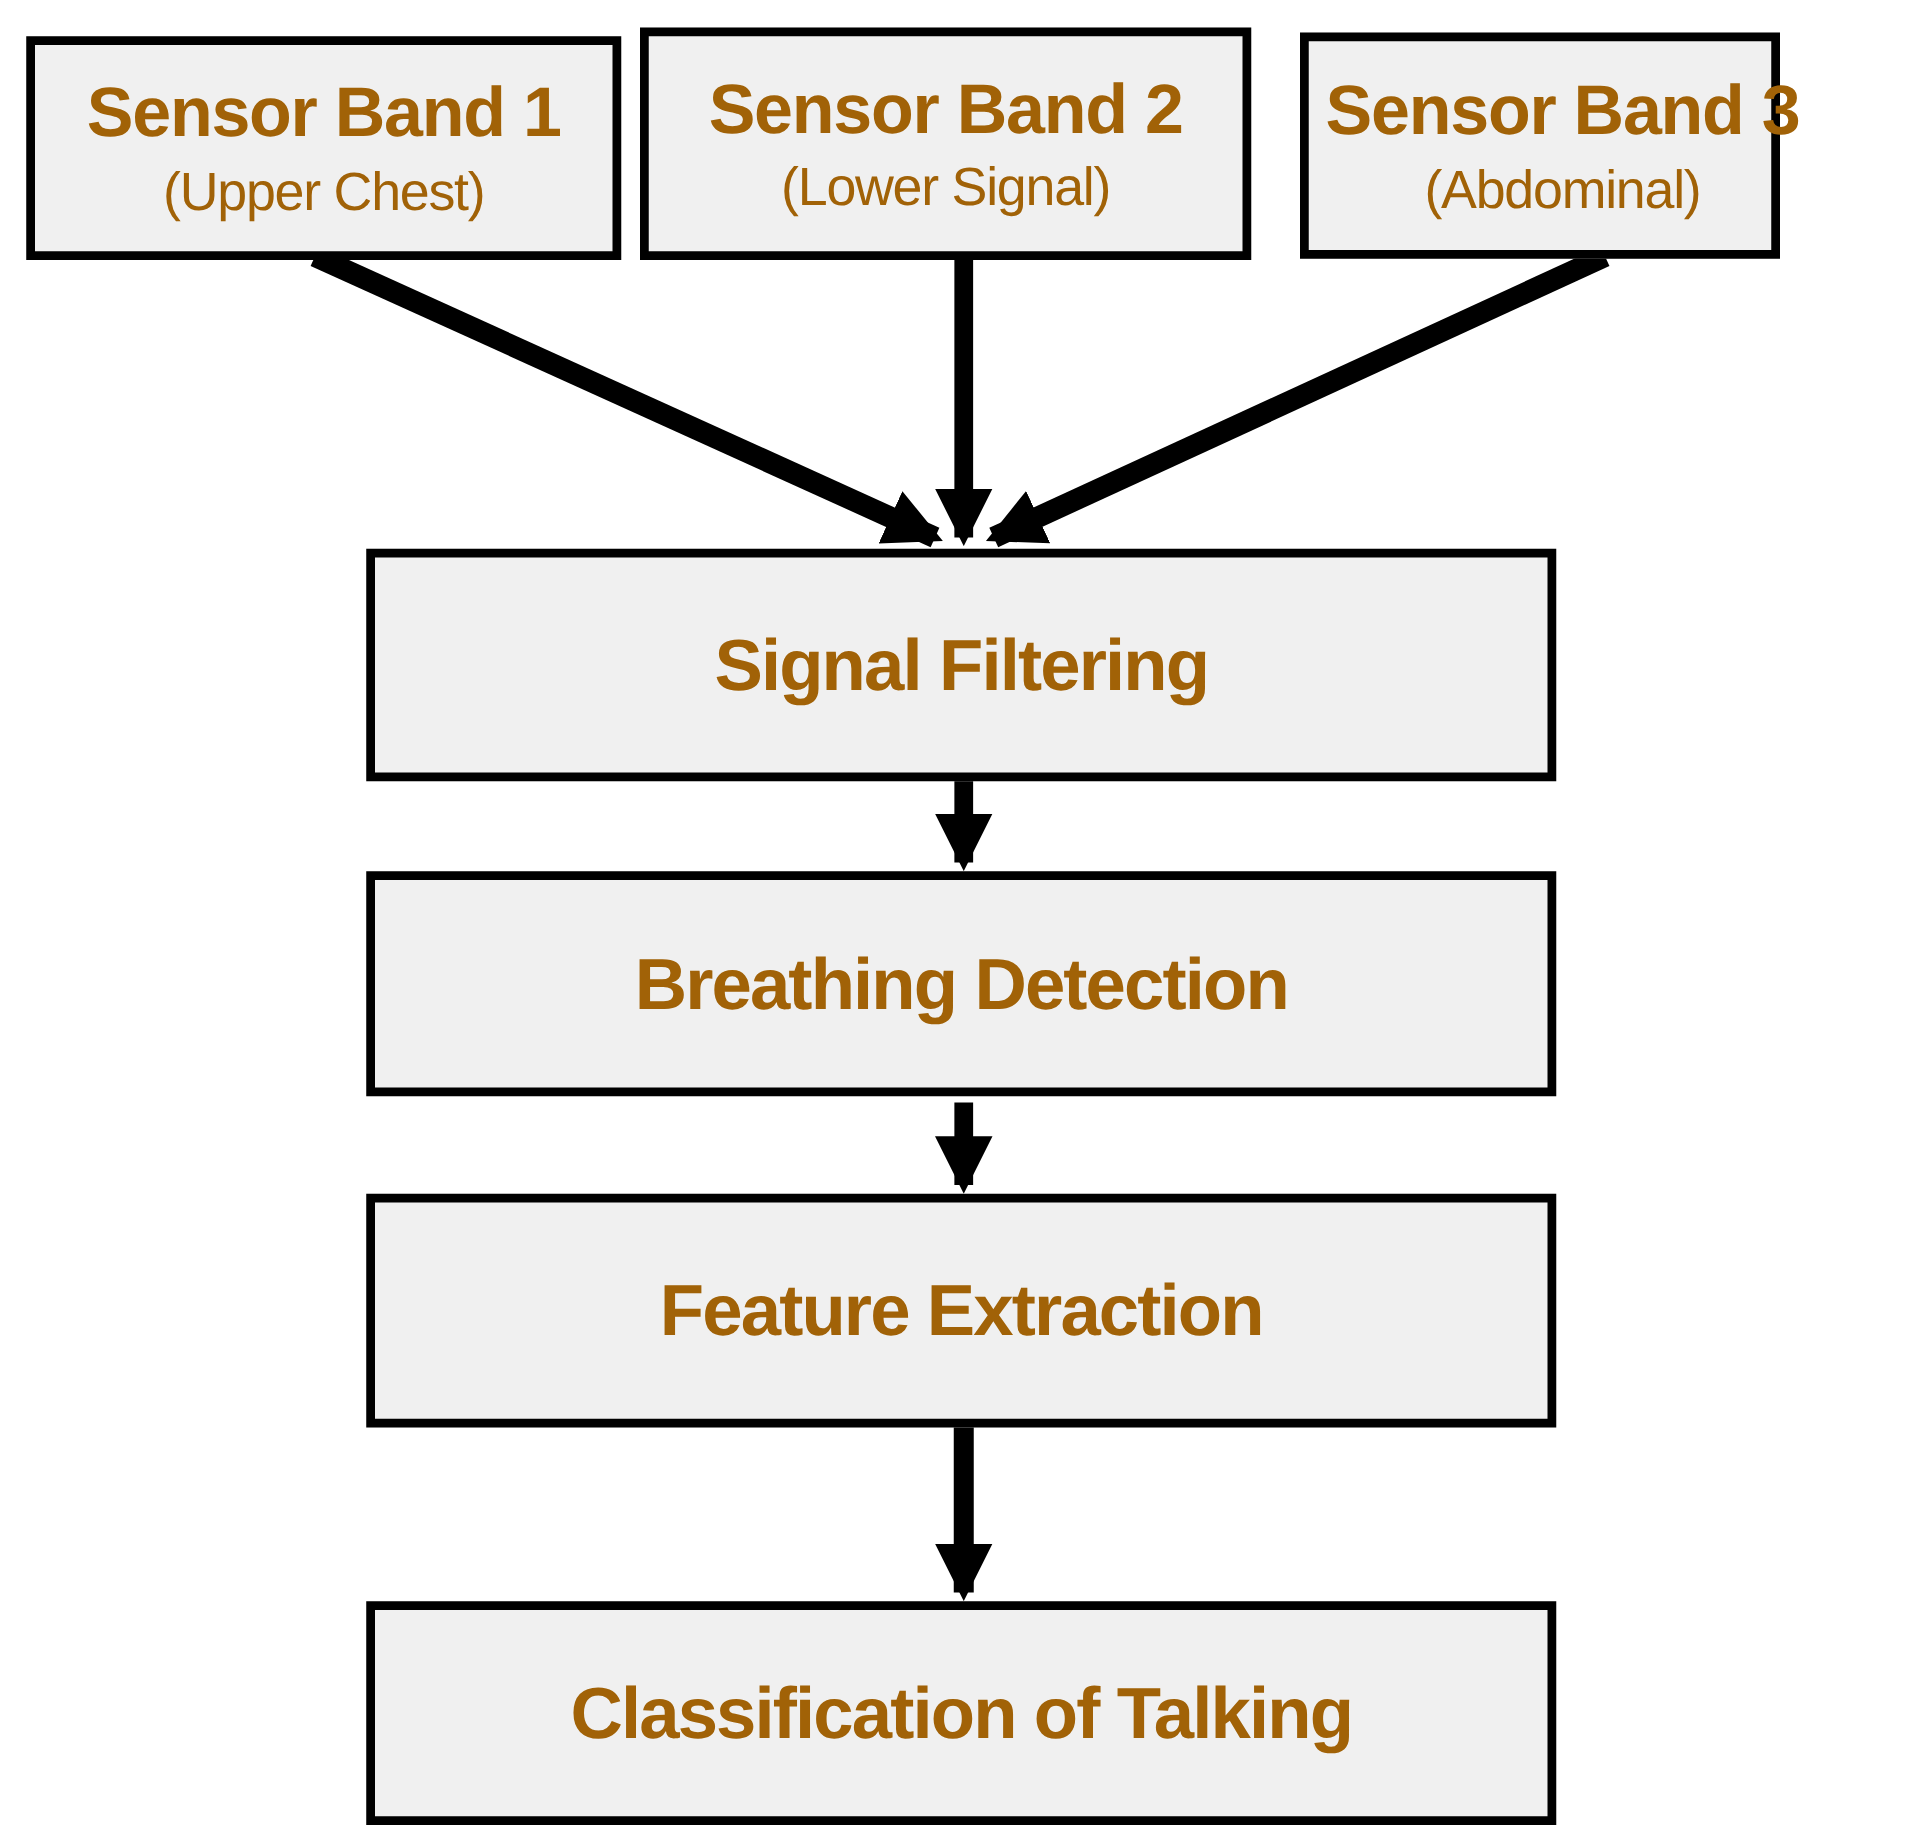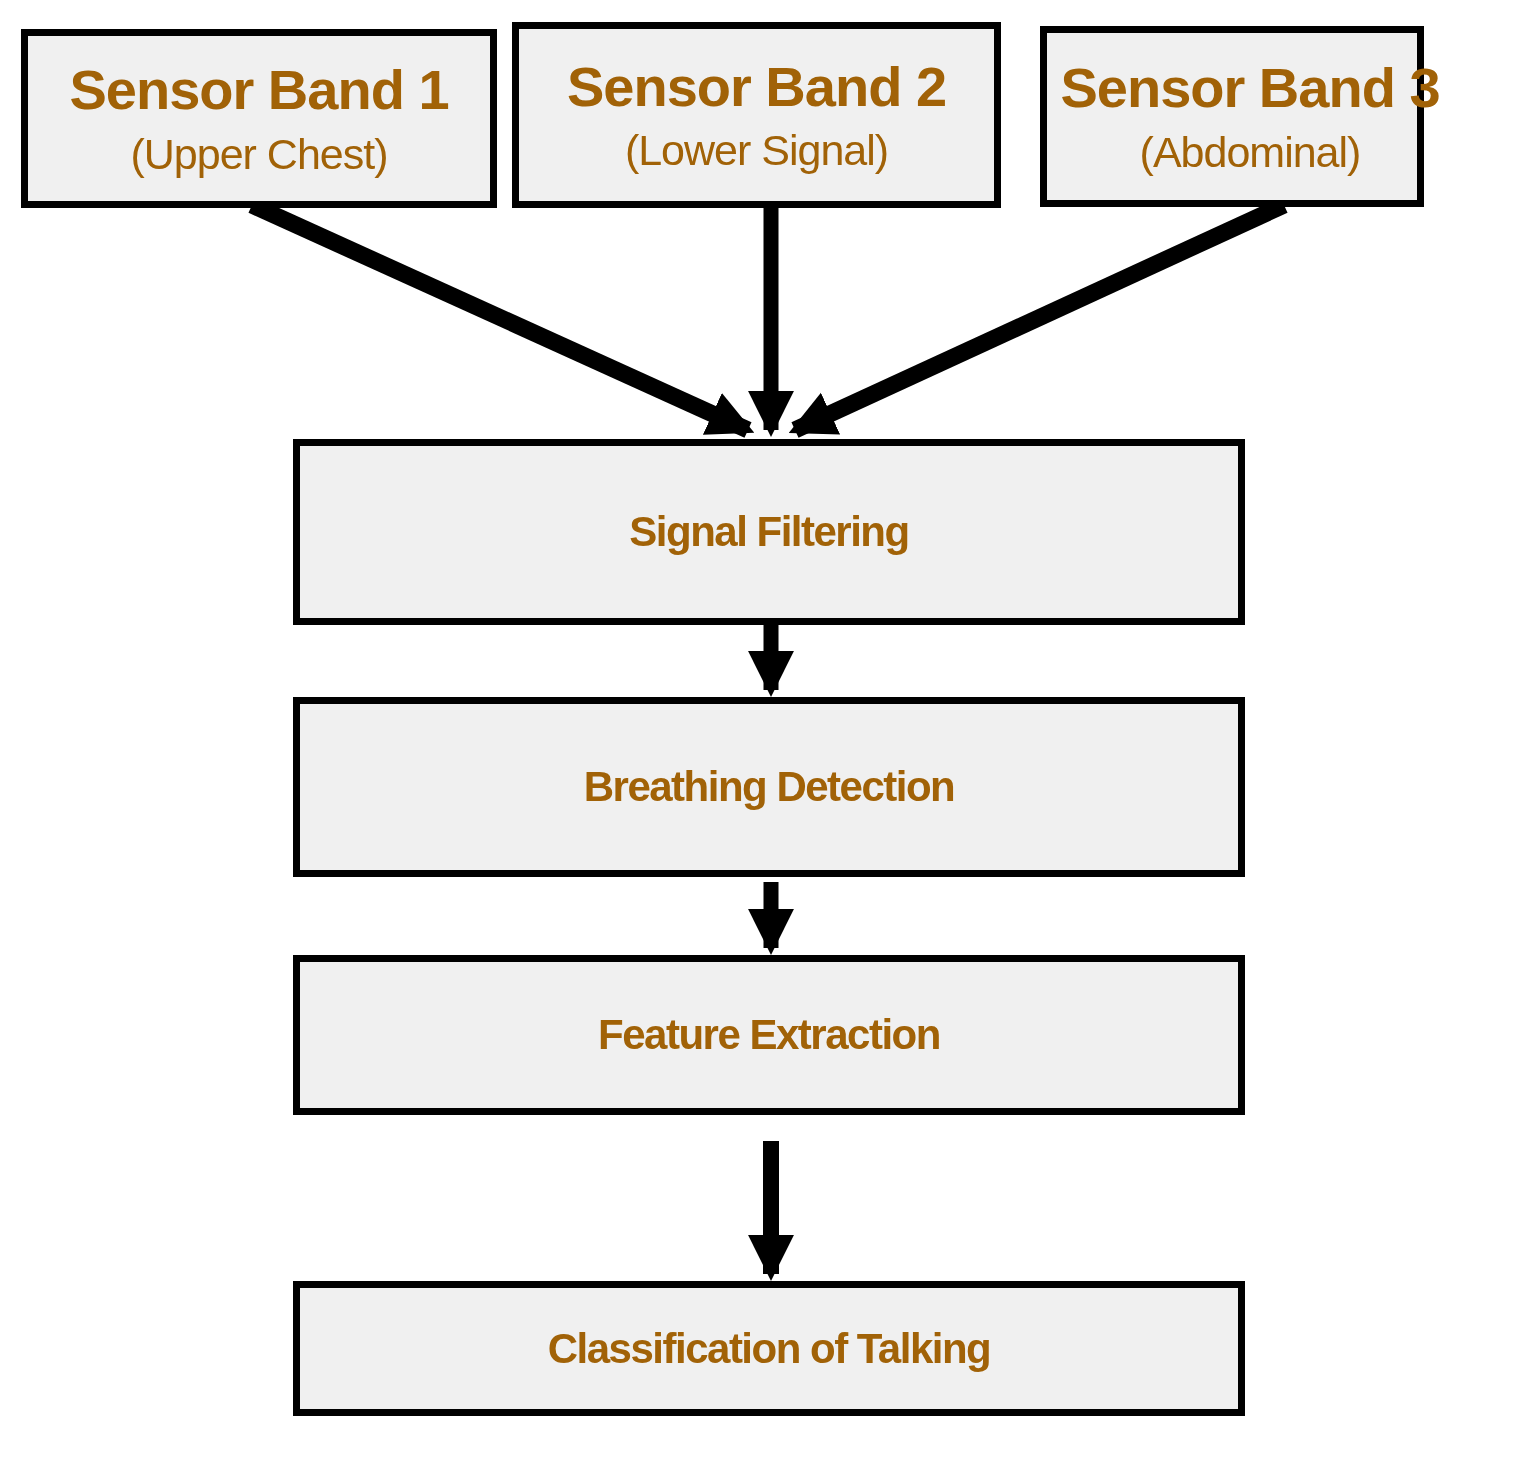--- a/index.html
+++ b/index.html
@@ -45,35 +45,35 @@
   }
   .sensor-node .node-subtitle {
     font-size: 43px;
     font-weight: 400;
     line-height: 1.30;
     letter-spacing: -1px;
     white-space: nowrap;
     text-align: right;
   }
   .process-node .node-label {
-    font-size: 42px;
+    font-size: 58px;
     font-weight: 700;
     letter-spacing: -1.5px;
     white-space: nowrap;
   }
   
   #sensor-1 { left: 21px;   top: 29px; width: 476px; height: 179px; }
   #sensor-2 { left: 512px;  top: 22px; width: 489px; height: 186px; }
   #sensor-3 { left: 1040px; top: 26px; width: 384px; height: 181px; padding-left: 36px; }
   
   .process-node { left: 293px; width: 952px; }
   #step-signal-filtering     { top: 439px;  height: 186px; }
   #step-breathing-detection  { top: 697px;  height: 180px; }
-  #step-feature-extraction   { top: 955px;  height: 160px; }
-  #step-classification       { top: 1281px; height: 135px; }
+  #step-feature-extraction   { top: 955px;  height: 187px; }
+  #step-classification       { top: 1281px; height: 179px; }
 
   .arrow {
     stroke: #000000;
     fill: none;
   }
 </style>
 </head>
 <body>
 
 <div id="canvas">

